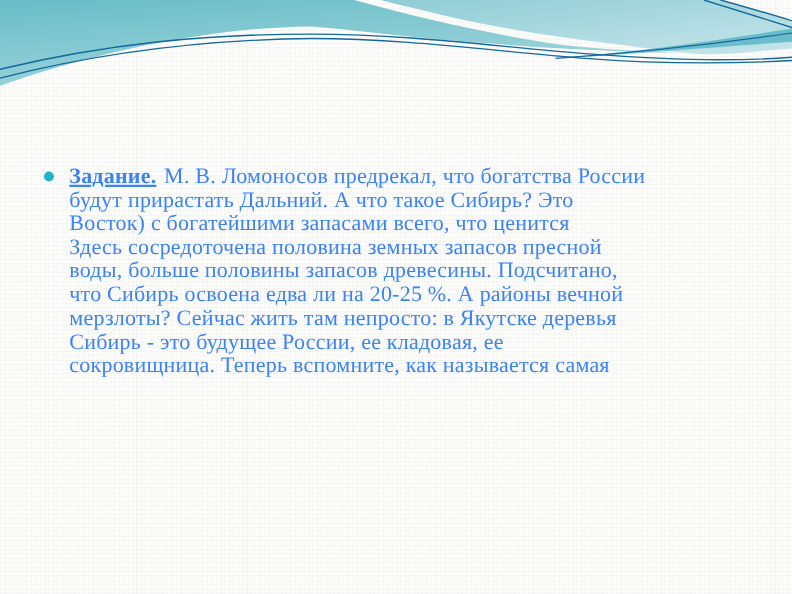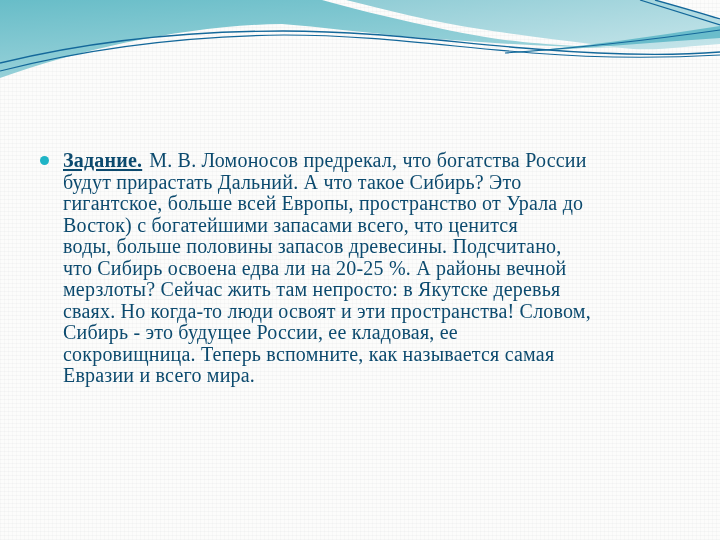--- a/index.html
+++ b/index.html
@@ -31,21 +31,21 @@
     width: 9px;
     height: 9px;
     border-radius: 50%;
     background: #1fb4c6;
   }
   .content {
     position: absolute;
     left: 63px;
     top: 150px;
     width: 650px;
-    color: #0c4a6e;
+    color: #3b82f6;
     font-size: 20px;
     line-height: 21.5px;
     letter-spacing: 0.2px;
   }
   .text-line {
     white-space: nowrap;
     height: 21.5px;
   }
   .task-label {
     font-weight: bold;
@@ -89,23 +89,21 @@
 </svg>
 
 <span class="bullet-marker"></span>
 
 <div class="content">
   <div class="text-line">
     <span class="task-label">Задание.</span><span>М. В. Ломоносов предрекал, что богатства России</span>
   </div>
   <div>
       <div class="text-line">будут прирастать Дальний. А что такое Сибирь? Это</div>
-      <div class="text-line">гигантское, больше всей Европы, пространство от Урала до</div>
       <div class="text-line">Восток) с богатейшими запасами всего, что ценится</div>
+      <div class="text-line">Здесь сосредоточена половина земных запасов пресной</div>
       <div class="text-line">воды, больше половины запасов древесины. Подсчитано,</div>
       <div class="text-line">что Сибирь освоена едва ли на 20-25 %. А районы вечной</div>
       <div class="text-line">мерзлоты? Сейчас жить там непросто: в Якутске деревья</div>
-      <div class="text-line">сваях. Но когда-то люди освоят и эти пространства! Словом,</div>
       <div class="text-line">Сибирь - это будущее России, ее кладовая, ее</div>
       <div class="text-line">сокровищница. Теперь вспомните, как называется самая</div>
-      <div class="text-line">Евразии и всего мира.</div>
     </div>
 </div>
 
 </body></html>

